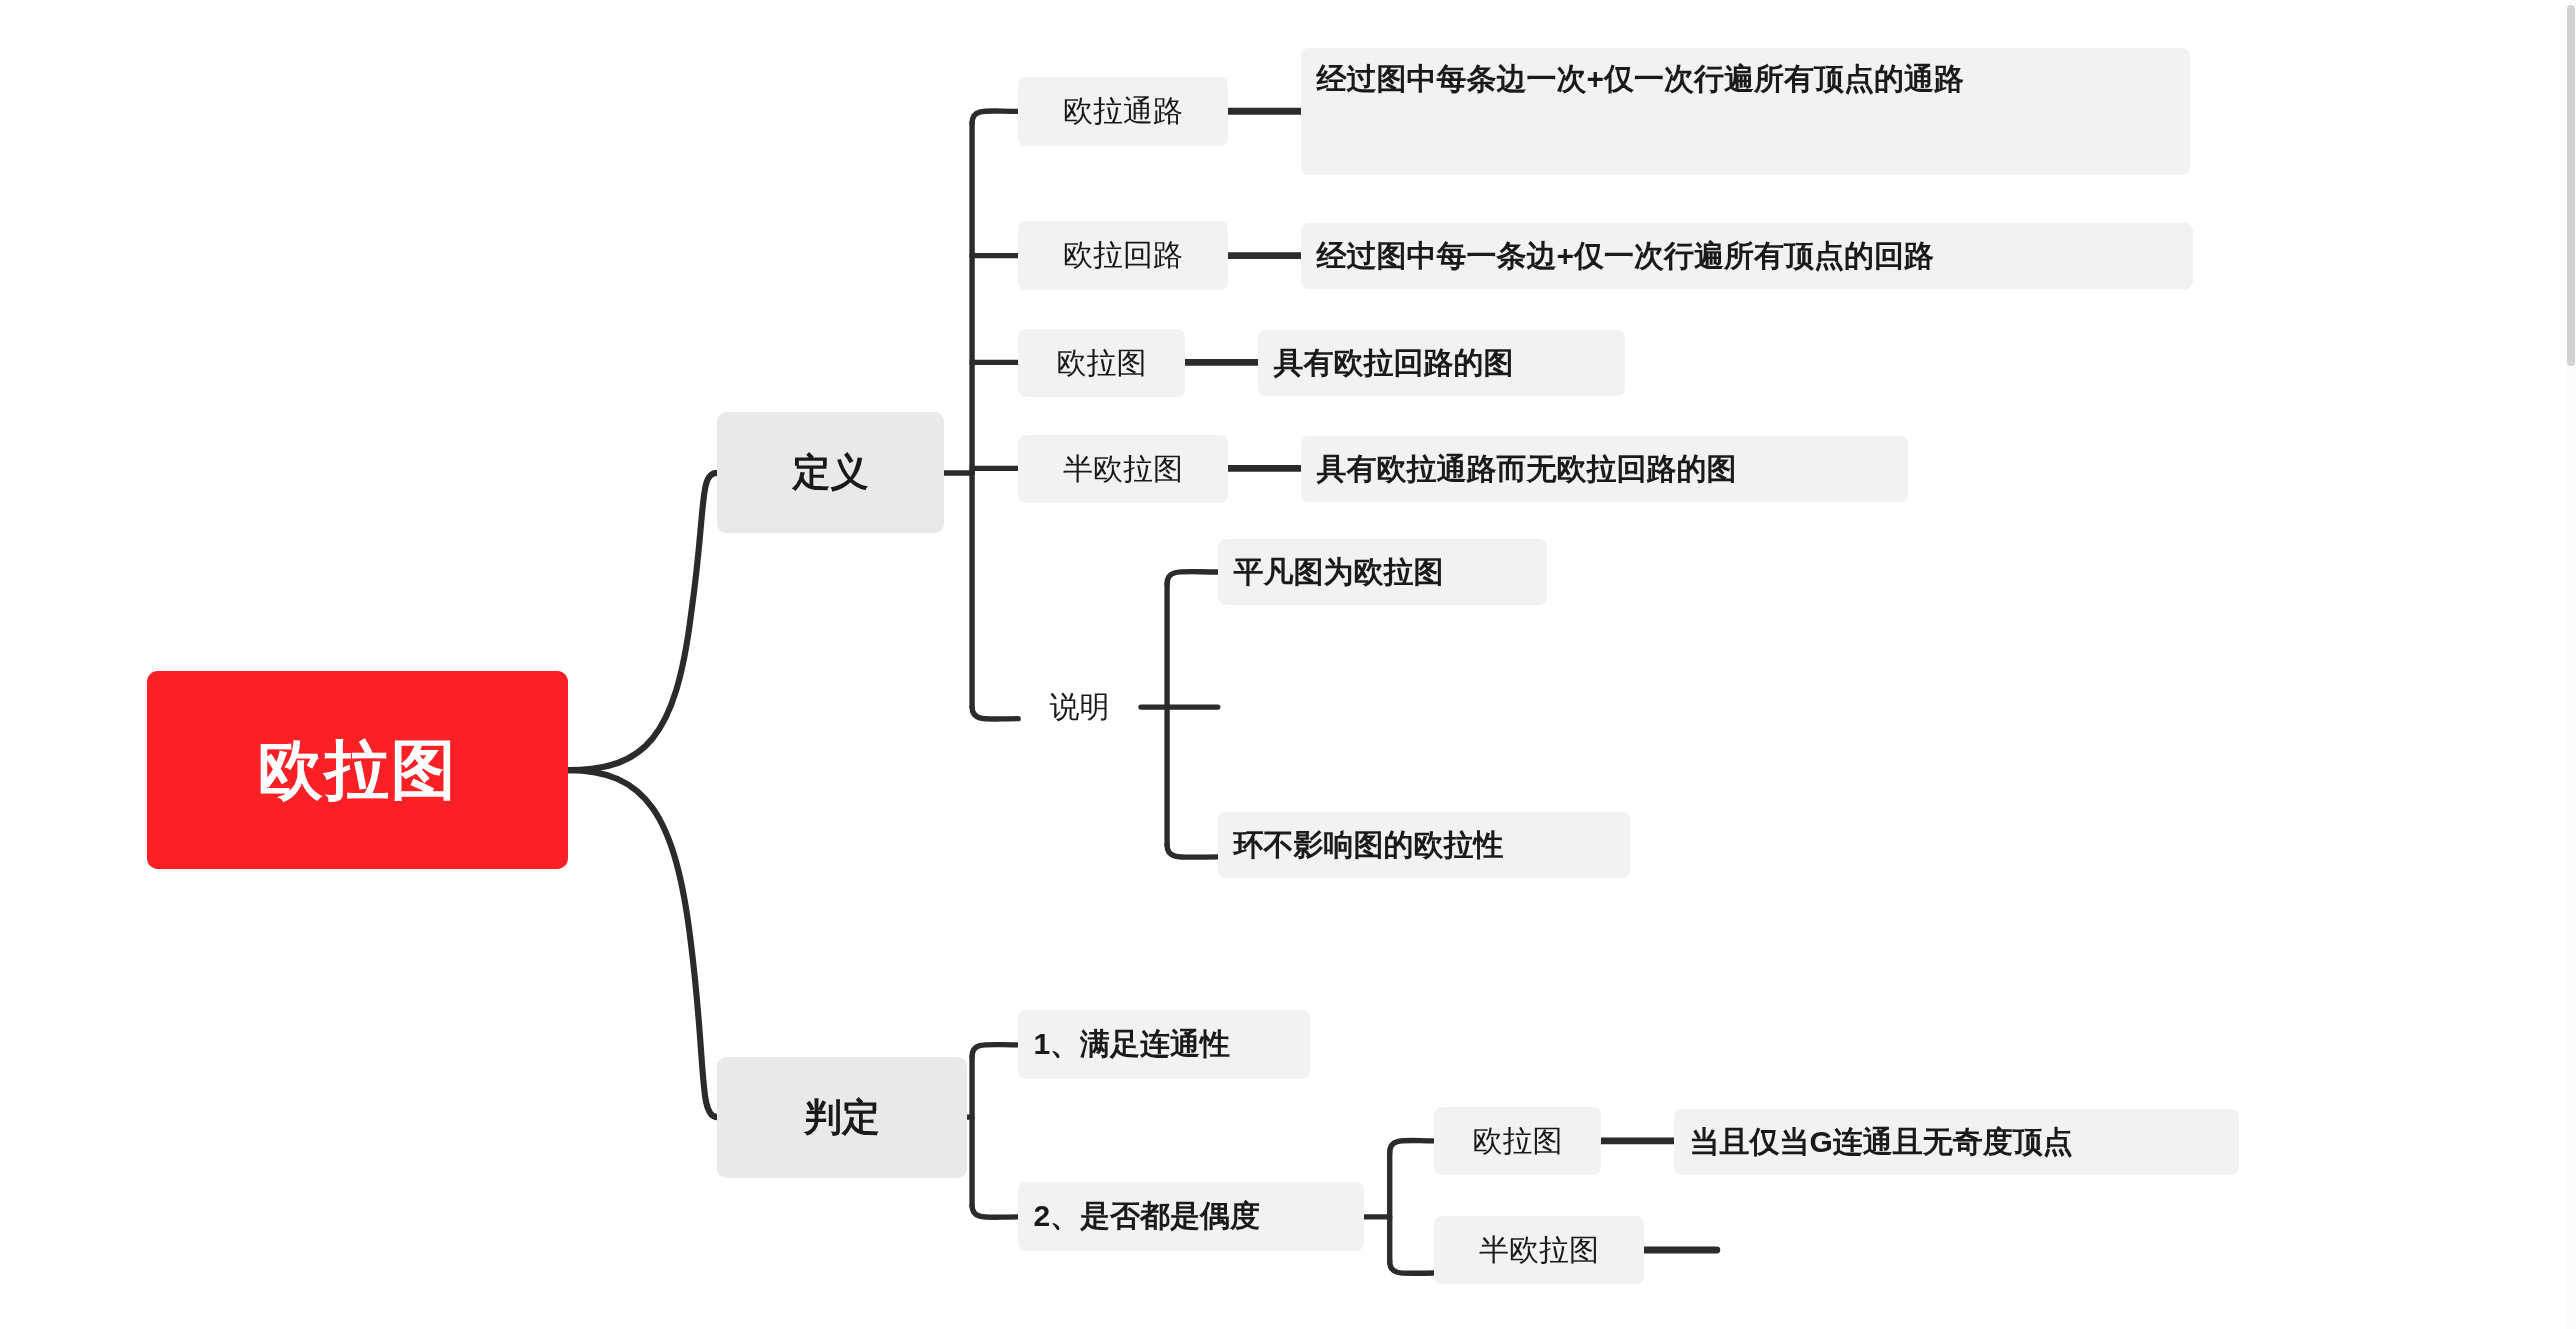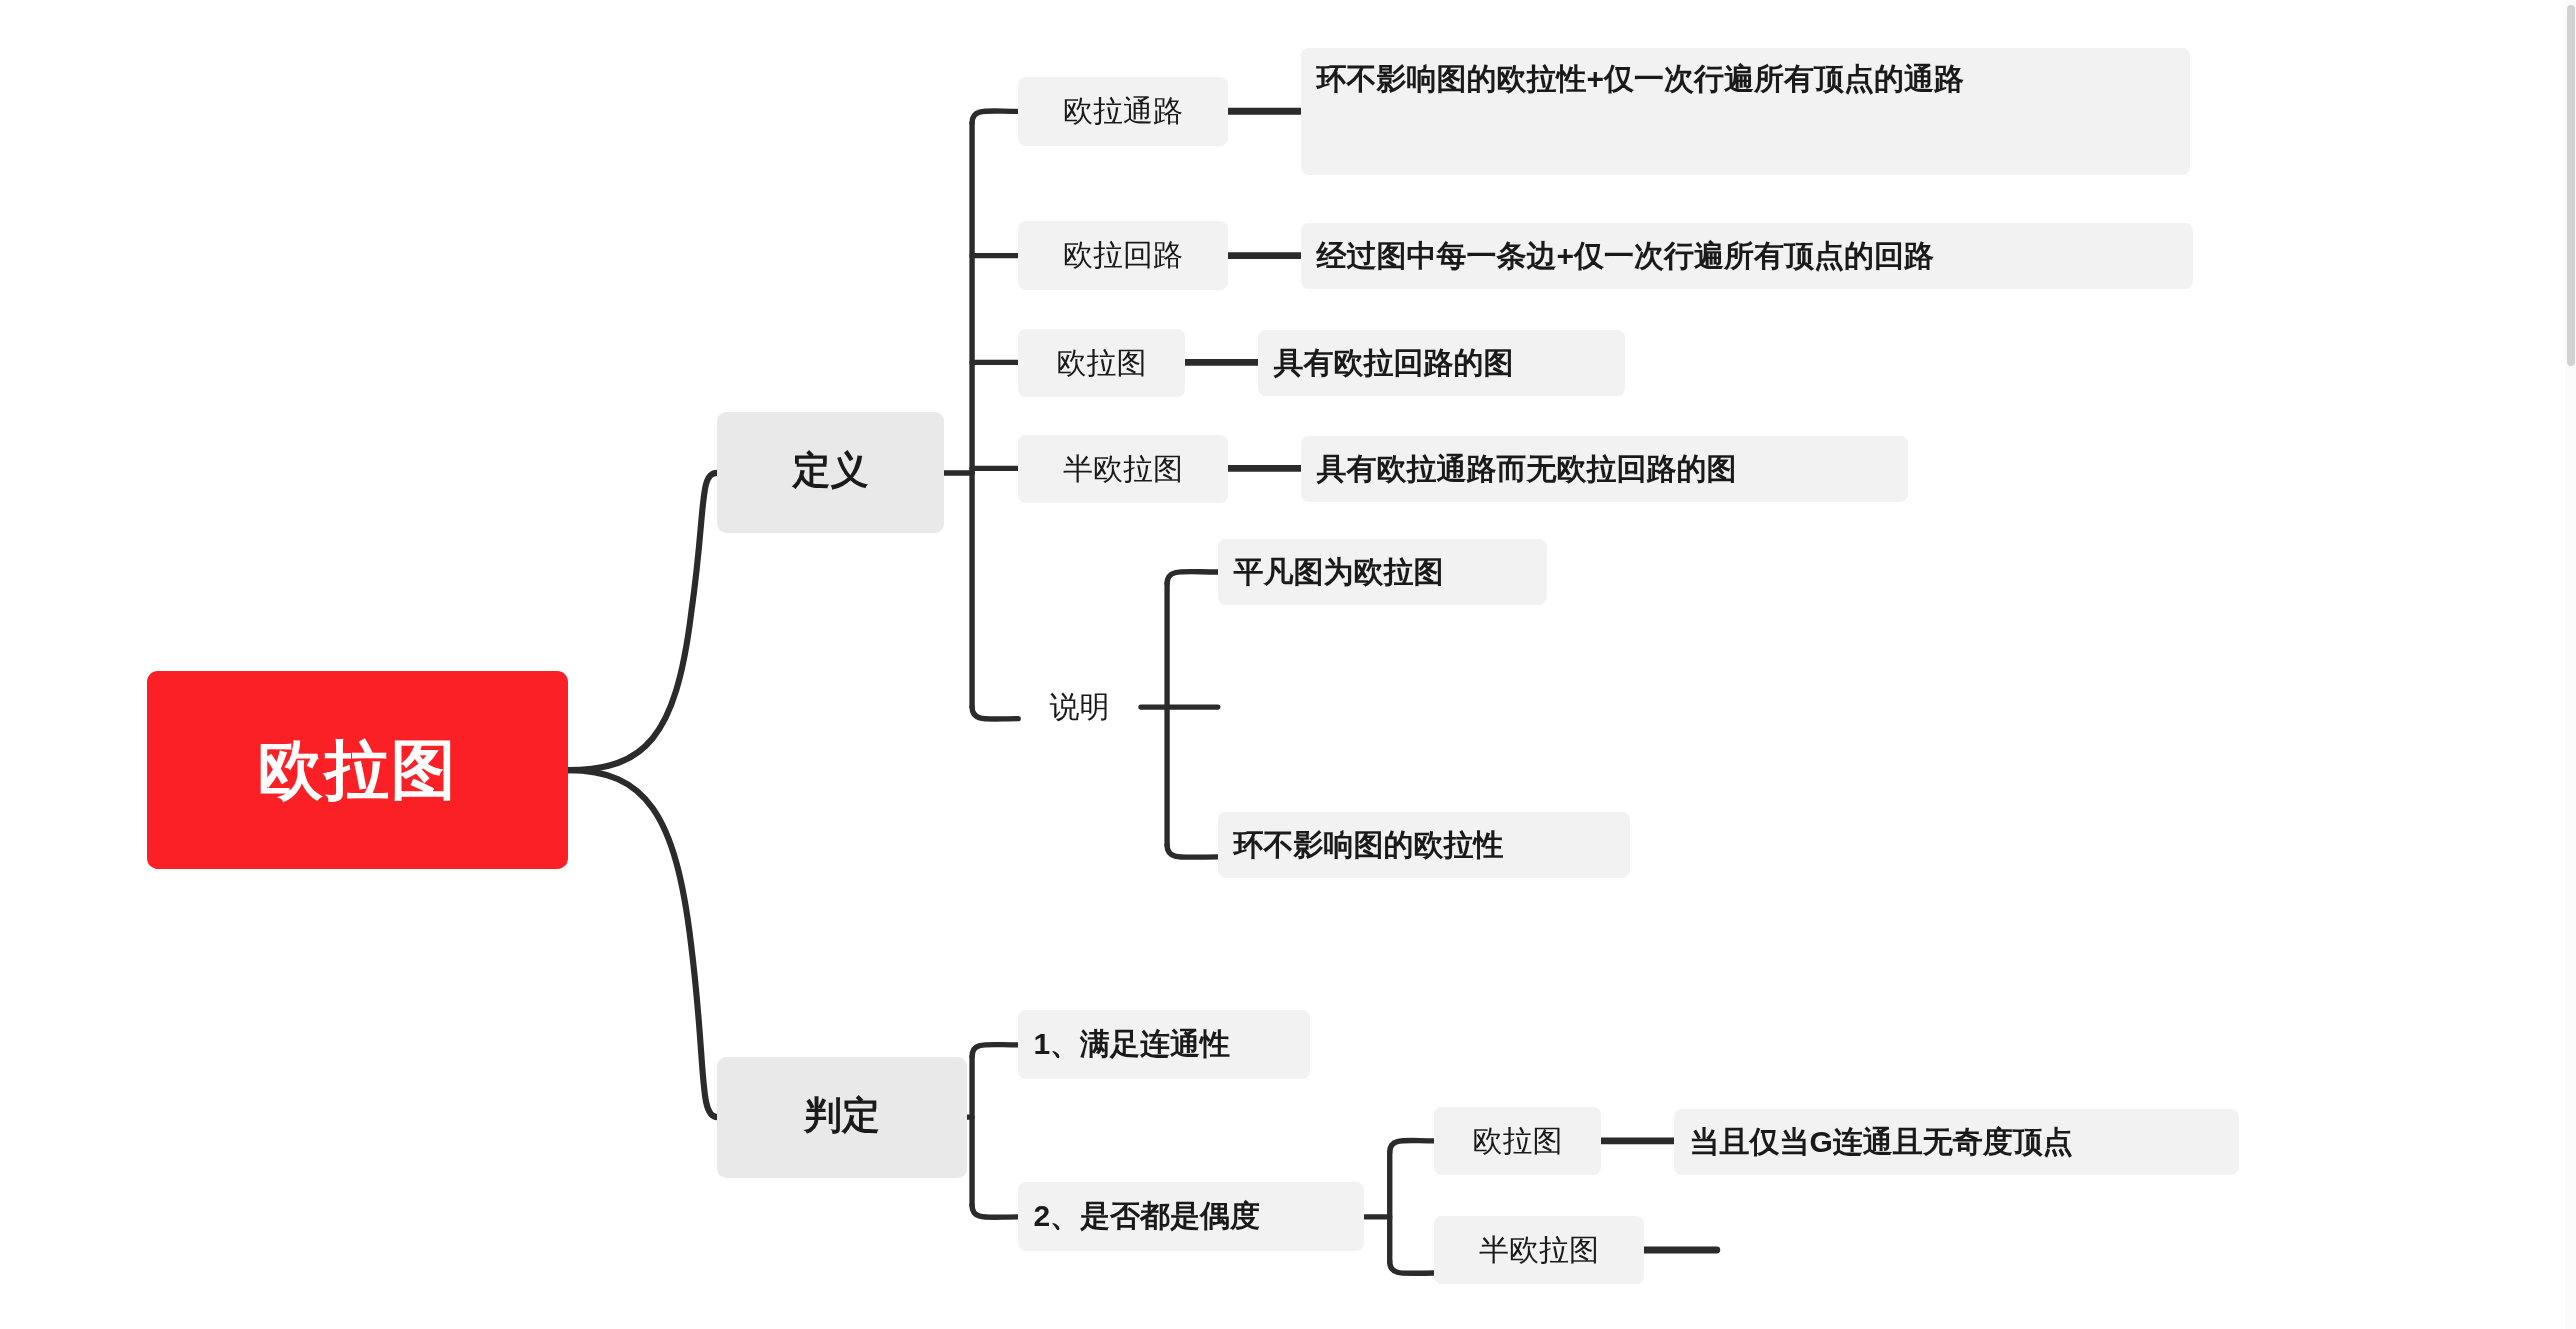--- a/index.html
+++ b/index.html
@@ -42,21 +42,20 @@
     justify-content: center;
     letter-spacing: 1.5px;
   }
   .branch-node {
     background: #e9e9e9;
     color: #1a1a1a;
     border-radius: 9.2px;
     font-size: 38px;
     font-weight: 700;
     justify-content: center;
-    font-family: Liberation Mono, monospace;
   }
   .topic-node {
     background: #f2f2f2;
     color: #1a1a1a;
     border-radius: 7.7px;
     font-size: 30px;
     font-weight: 400;
     justify-content: center;
     padding: 0 14px;
   }
@@ -134,21 +133,21 @@
 
     <path d="M2086 1486 L 2180 1486" fill="none" stroke="#2b2b2b" stroke-width="9" stroke-linecap="round"></path>
     <path d="M2142 1628 L 2236 1628" fill="none" stroke="#2b2b2b" stroke-width="9" stroke-linecap="round"></path>
   </svg>
 
   <div class="node root-node" style="left:147px; top:671px; width:421px; height:198px;">欧拉图</div>
 
   <div class="node branch-node" style="left:717px; top:412px; width:227px; height:121px;">定义</div>
 
   <div class="node topic-node" style="left:1018px; top:77px; width:210px; height:69px;">欧拉通路</div>
-  <div class="node leaf-node leaf-wrap" style="left:1301px; top:48px; width:889px; height:127px;">环不影响图的欧拉性+仅一次行遍所有顶点的通路</div>
+  <div class="node leaf-node leaf-wrap" style="left:1301px; top:48px; width:889px; height:127px;">经过图中每条边一次+仅一次行遍所有顶点的通路</div>
 
   <div class="node topic-node" style="left:1018px; top:221px; width:210px; height:69px;">欧拉回路</div>
   <div class="node leaf-node" style="left:1301px; top:223px; width:892px; height:66px;">经过图中每一条边+仅一次行遍所有顶点的回路</div>
 
   <div class="node topic-node" style="left:1018px; top:329px; width:167px; height:68px;">欧拉图</div>
   <div class="node leaf-node" style="left:1258px; top:330px; width:367px; height:66px;">具有欧拉回路的图</div>
 
   <div class="node topic-node" style="left:1018px; top:435px; width:210px; height:68px;">半欧拉图</div>
   <div class="node leaf-node" style="left:1301px; top:436px; width:607px; height:66px;">具有欧拉通路而无欧拉回路的图</div>
 

